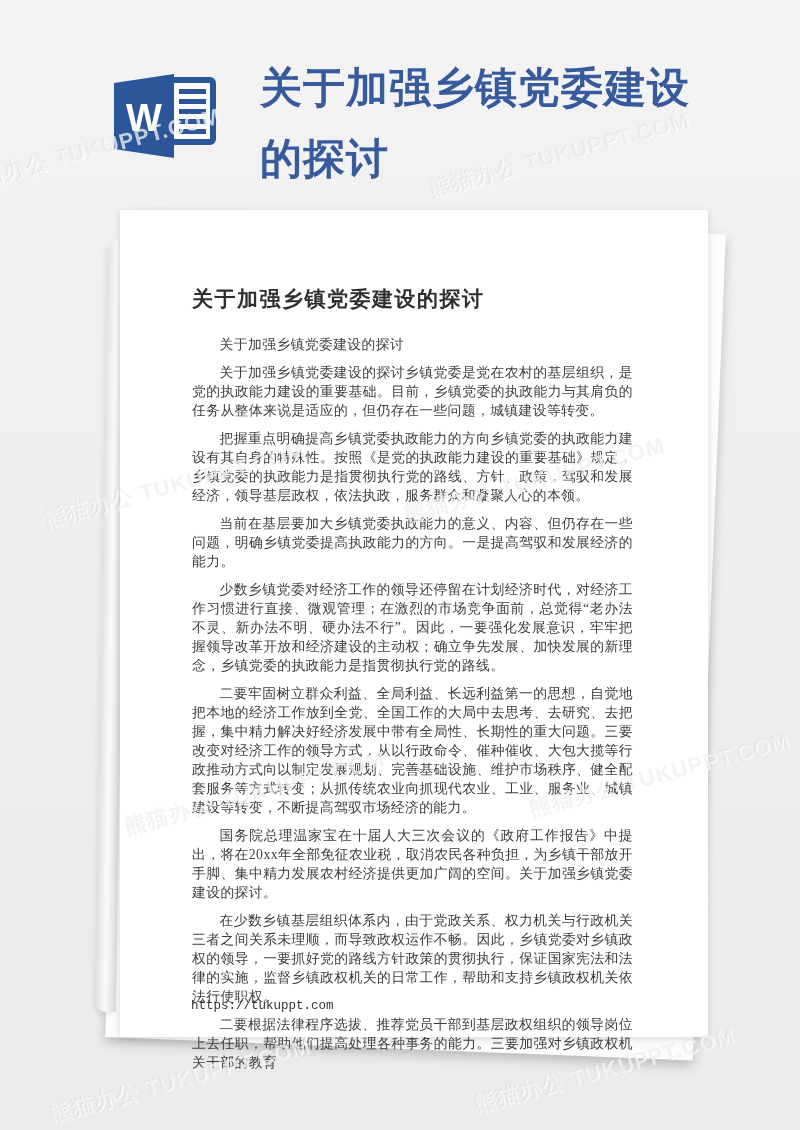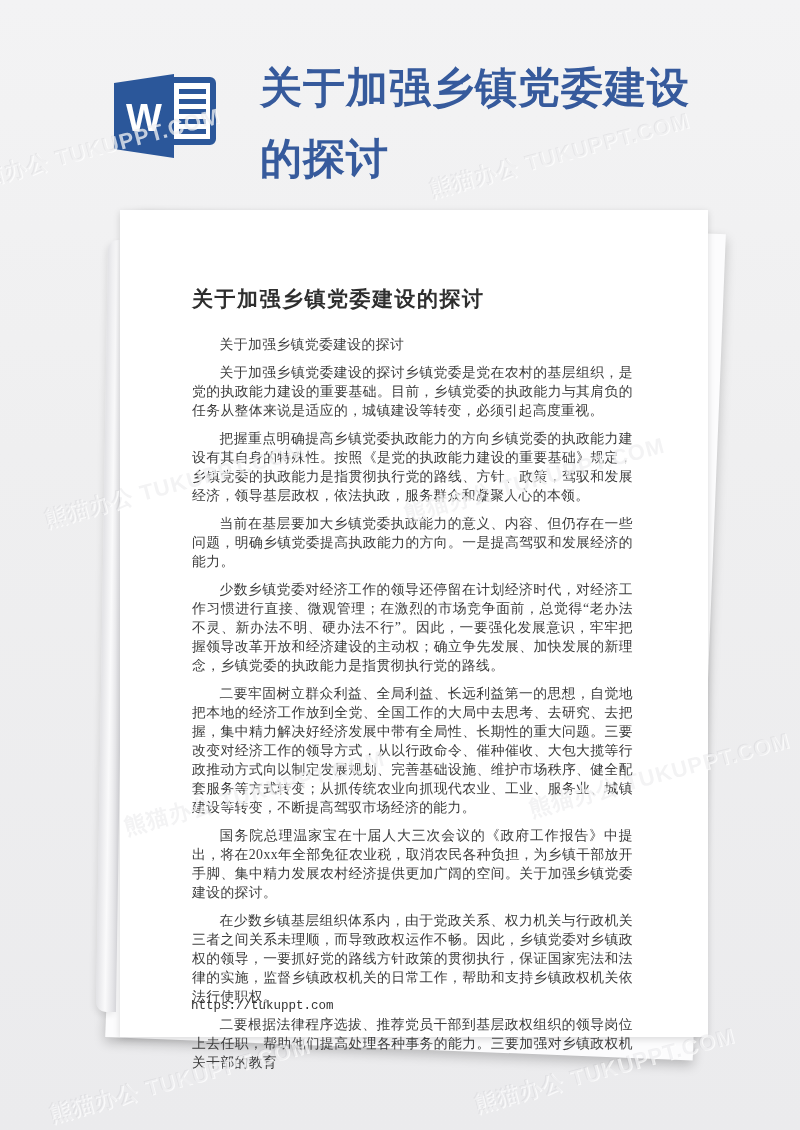--- a/index.html
+++ b/index.html
@@ -90,21 +90,21 @@
 </div>
 <h1 class="site-title">关于加强乡镇党委建设的探讨</h1>
 
 <div class="stack">
   <div class="sheet-back"></div>
   <div class="sheet-edge-left"></div>
   <div class="page">
     <h2 class="doc-heading">关于加强乡镇党委建设的探讨</h2>
     <div class="doc-body">
       <p>关于加强乡镇党委建设的探讨</p>
-      <p>关于加强乡镇党委建设的探讨乡镇党委是党在农村的基层组织，是党的执政能力建设的重要基础。目前，乡镇党委的执政能力与其肩负的任务从整体来说是适应的，城镇建设等转变，必须引起高度重视。</p>
+      <p>关于加强乡镇党委建设的探讨乡镇党委是党在农村的基层组织，是党的执政能力建设的重要基础。目前，乡镇党委的执政能力与其肩负的任务从整体来说是适应的，但仍存在一些问题，城镇建设等转变。</p>
       <p>把握重点明确提高乡镇党委执政能力的方向乡镇党委的执政能力建设有其自身的特殊性。按照《是党的执政能力建设的重要基础》规定，乡镇党委的执政能力是指贯彻执行党的路线、方针、政策，驾驭和发展经济，领导基层政权，依法执政，服务群众和凝聚人心的本领。</p>
       <p>当前在基层要加大乡镇党委执政能力的意义、内容、但仍存在一些问题，明确乡镇党委提高执政能力的方向。一是提高驾驭和发展经济的能力。</p>
       <p>少数乡镇党委对经济工作的领导还停留在计划经济时代，对经济工作习惯进行直接、微观管理；在激烈的市场竞争面前，总觉得“老办法不灵、新办法不明、硬办法不行”。因此，一要强化发展意识，牢牢把握领导改革开放和经济建设的主动权；确立争先发展、加快发展的新理念，乡镇党委的执政能力是指贯彻执行党的路线。</p>
       <p>二要牢固树立群众利益、全局利益、长远利益第一的思想，自觉地把本地的经济工作放到全党、全国工作的大局中去思考、去研究、去把握，集中精力解决好经济发展中带有全局性、长期性的重大问题。三要改变对经济工作的领导方式，从以行政命令、催种催收、大包大揽等行政推动方式向以制定发展规划、完善基础设施、维护市场秩序、健全配套服务等方式转变；从抓传统农业向抓现代农业、工业、服务业、城镇建设等转变，不断提高驾驭市场经济的能力。</p>
       <p>国务院总理温家宝在十届人大三次会议的《政府工作报告》中提出，将在20xx年全部免征农业税，取消农民各种负担，为乡镇干部放开手脚、集中精力发展农村经济提供更加广阔的空间。关于加强乡镇党委建设的探讨。</p>
       <p>在少数乡镇基层组织体系内，由于党政关系、权力机关与行政机关三者之间关系未理顺，而导致政权运作不畅。因此，乡镇党委对乡镇政权的领导，一要抓好党的路线方针政策的贯彻执行，保证国家宪法和法律的实施，监督乡镇政权机关的日常工作，帮助和支持乡镇政权机关依法行使职权。</p>
       <p>二要根据法律程序选拔、推荐党员干部到基层政权组织的领导岗位上去任职，帮助他们提高处理各种事务的能力。三要加强对乡镇政权机关干部的教育</p>
     </div>
     <div class="doc-footer">https://tukuppt.com</div>
   </div>

